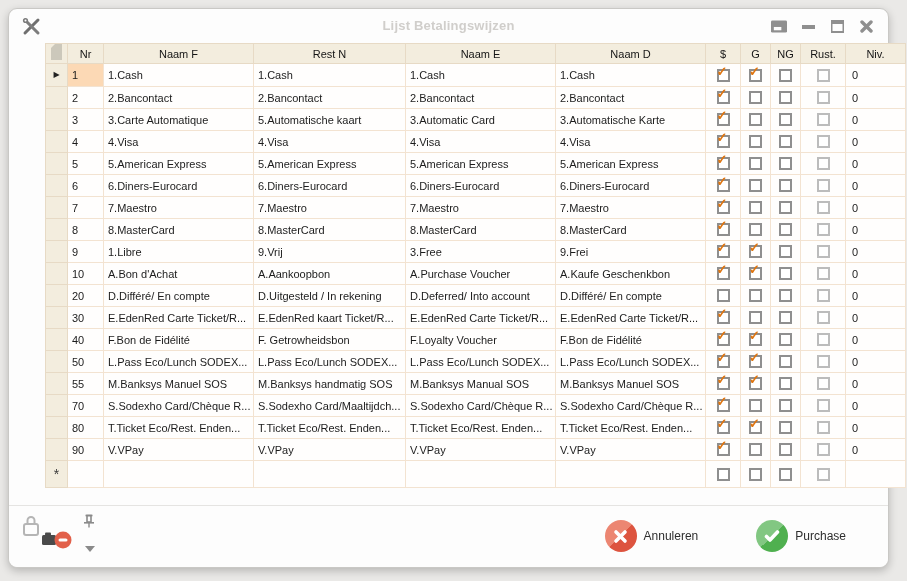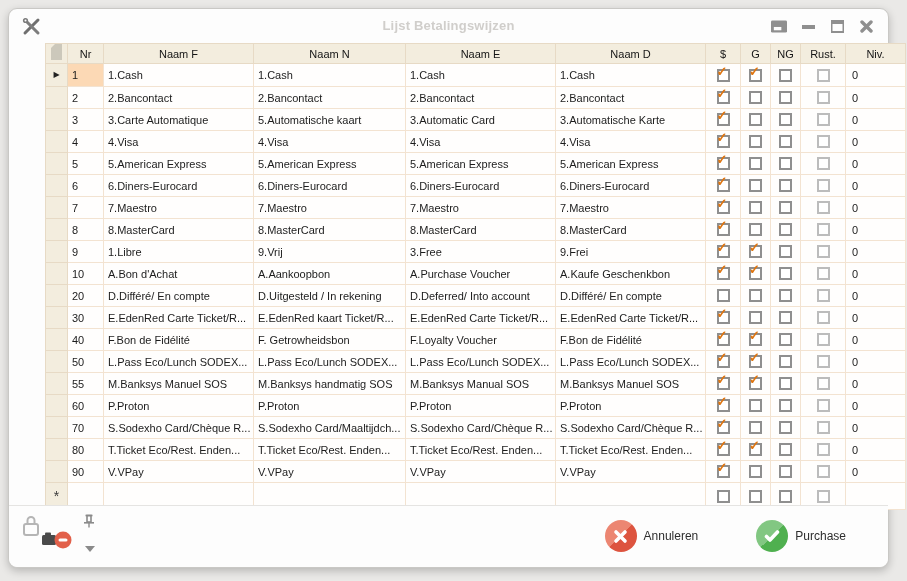--- a/index.html
+++ b/index.html
@@ -121,21 +121,21 @@
           <col style="width:30px">
         <col style="width:30px">
           <col style="width:45px">
           <col style="width:60px">
       </colgroup>
       <thead>
         <tr>
           <th><span class="corner-tri"></span></th>
           <th>Nr</th>
           <th>Naam F</th>
-          <th>Naam N</th>
+          <th>Rest N</th>
           <th>Naam E</th>
           <th>Naam D</th>
           <th>$</th>
           <th>G</th>
           <th>NG</th>
           <th>Rust.</th>
           <th>Niv.</th>
         </tr>
       </thead>
       <tbody id="grid-body">
@@ -329,33 +329,20 @@
     <td>M.Banksys Manual SOS</td>
     <td>M.Banksys Manuel SOS</td>
     <td class="cb-cell"><span class="cb checked"></span></td>
     <td class="cb-cell"><span class="cb checked"></span></td>
     <td class="cb-cell"><span class="cb"></span></td>
     <td class="cb-cell"><span class="cb light"></span></td>
     <td class="niv-cell">0</td>
   </tr>
           <tr>
     <td class="sel-cell"><span class="sel-mark"></span></td>
-    <td class="nr-cell">60</td>
-    <td>P.Proton</td>
-    <td>P.Proton</td>
-    <td>P.Proton</td>
-    <td>P.Proton</td>
-    <td class="cb-cell"><span class="cb checked"></span></td>
-    <td class="cb-cell"><span class="cb"></span></td>
-    <td class="cb-cell"><span class="cb"></span></td>
-    <td class="cb-cell"><span class="cb light"></span></td>
-    <td class="niv-cell">0</td>
-  </tr>
-          <tr>
-    <td class="sel-cell"><span class="sel-mark"></span></td>
     <td class="nr-cell">70</td>
     <td>S.Sodexho Card/Chèque R...</td>
     <td>S.Sodexho Card/Maaltijdch...</td>
     <td>S.Sodexho Card/Chèque R...</td>
     <td>S.Sodexho Card/Chèque R...</td>
     <td class="cb-cell"><span class="cb checked"></span></td>
     <td class="cb-cell"><span class="cb"></span></td>
     <td class="cb-cell"><span class="cb"></span></td>
     <td class="cb-cell"><span class="cb light"></span></td>
     <td class="niv-cell">0</td>

